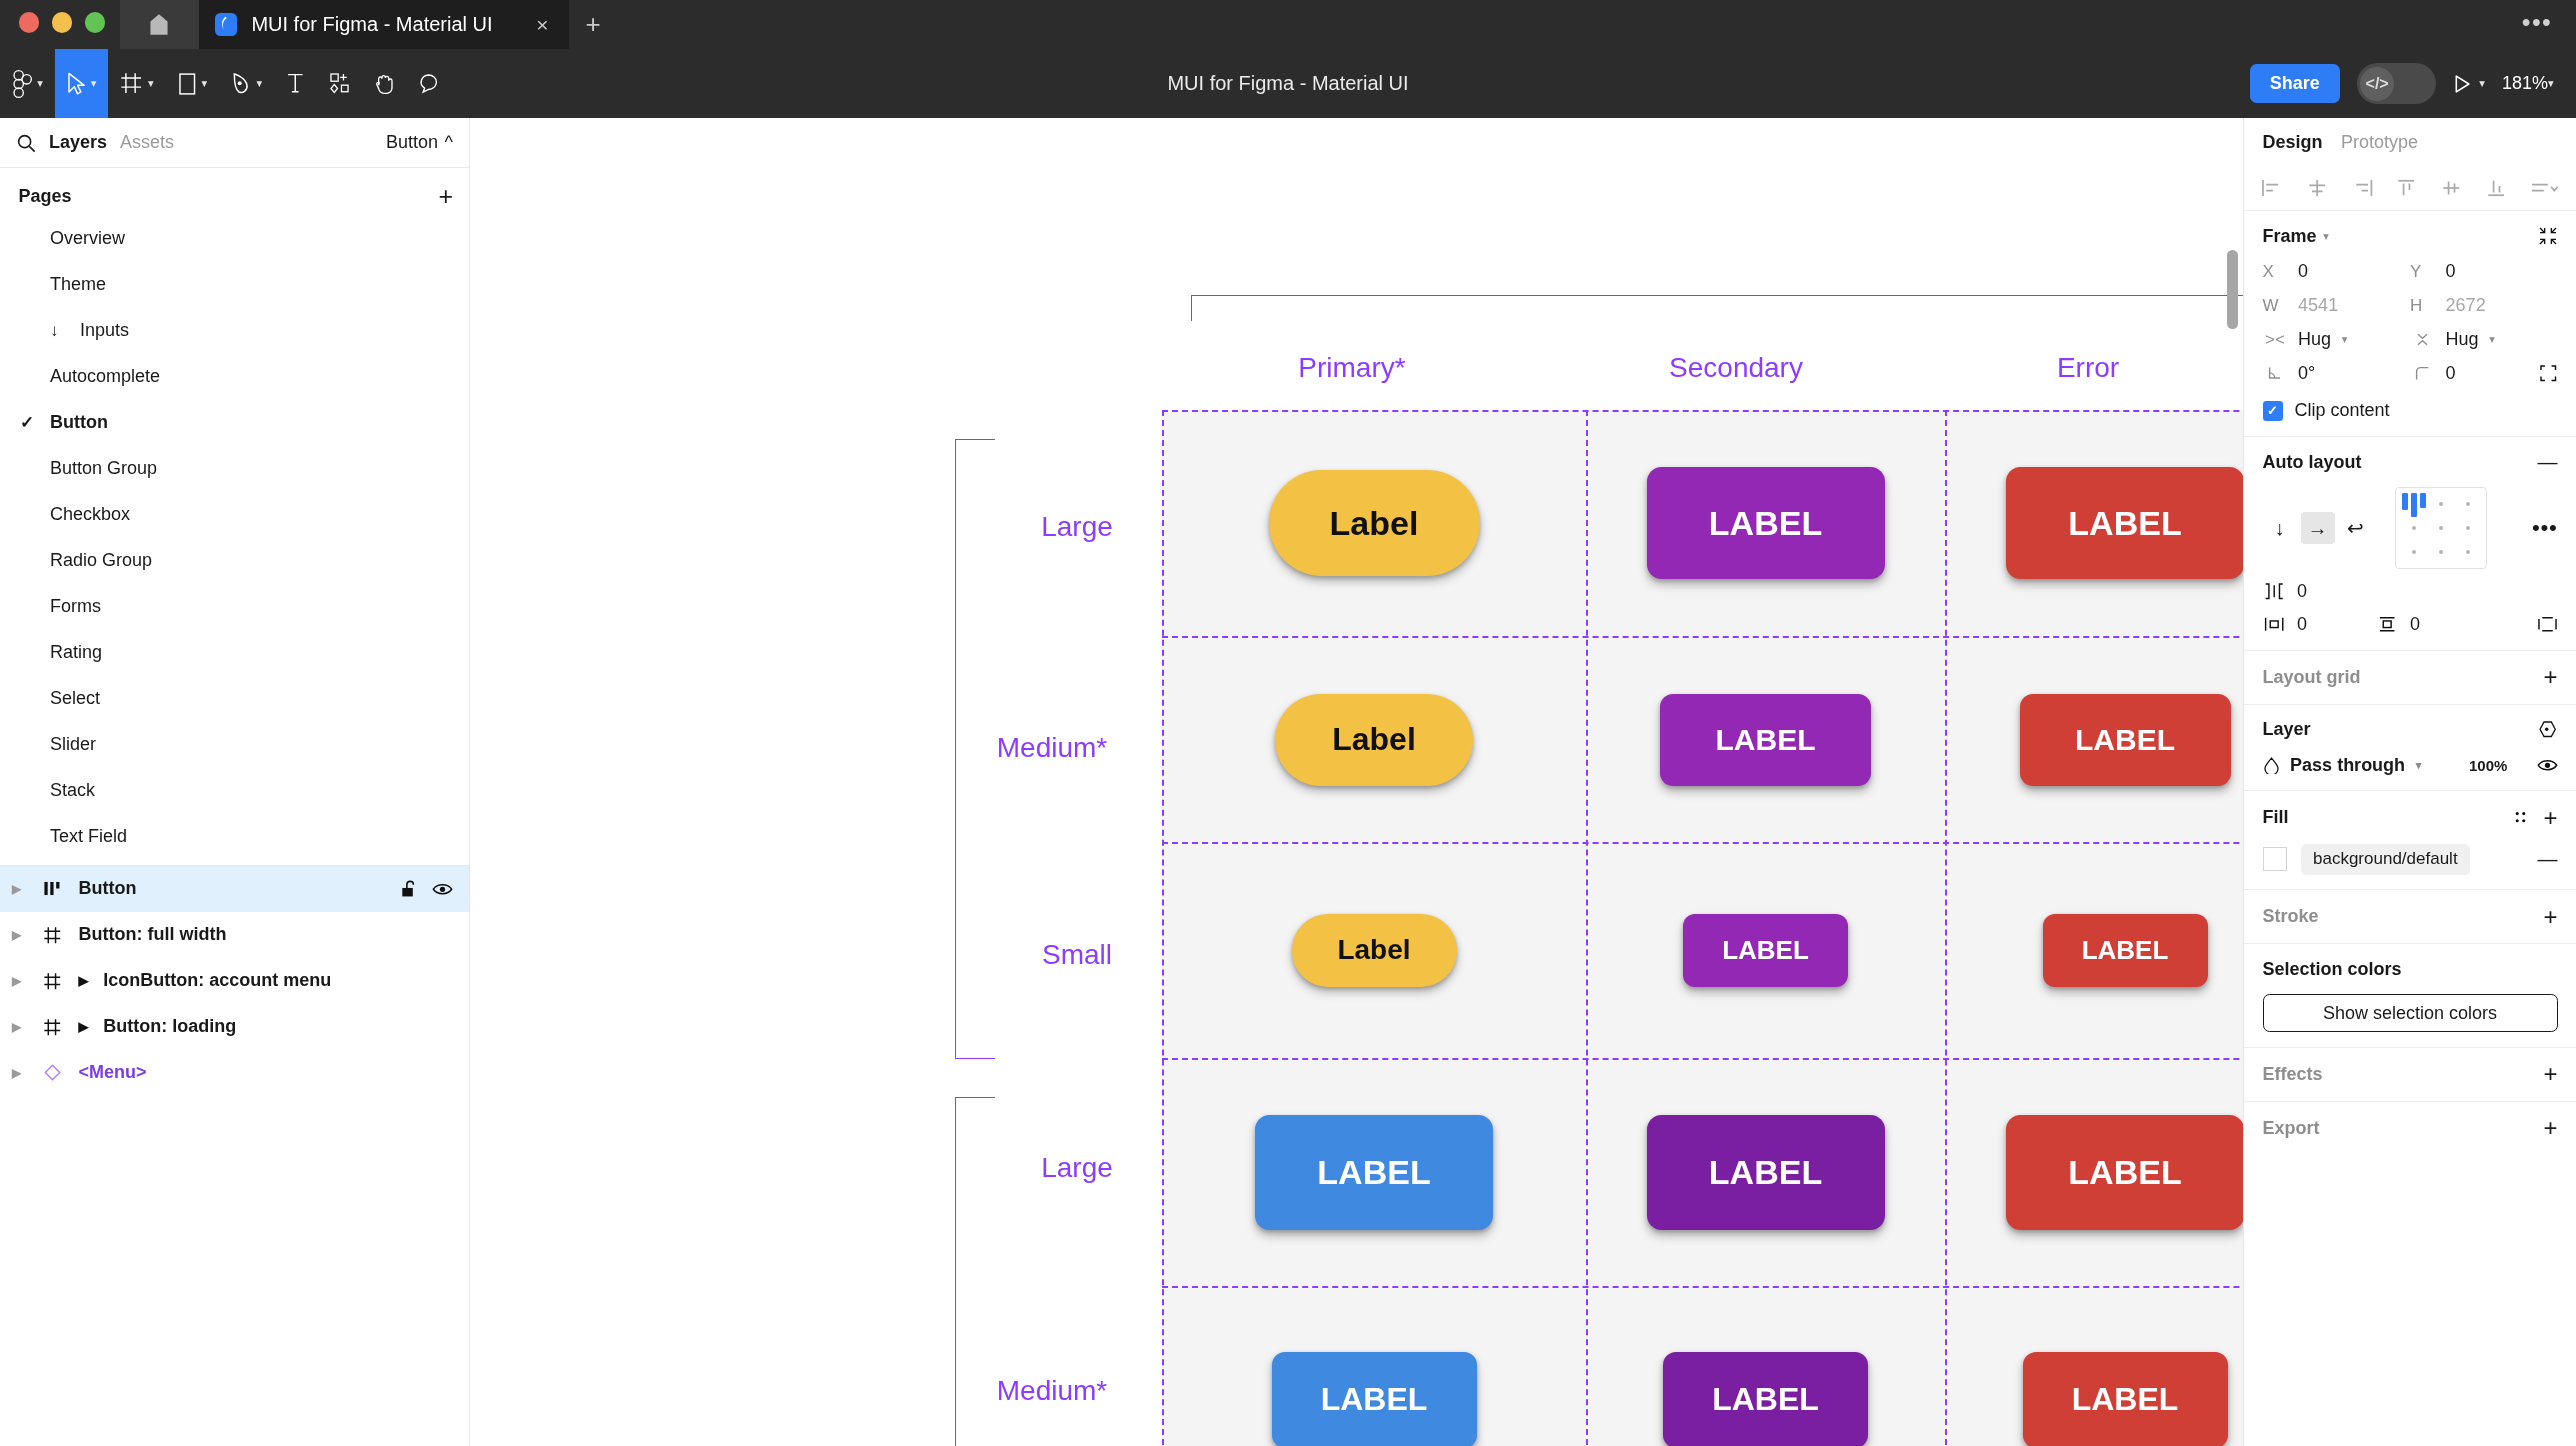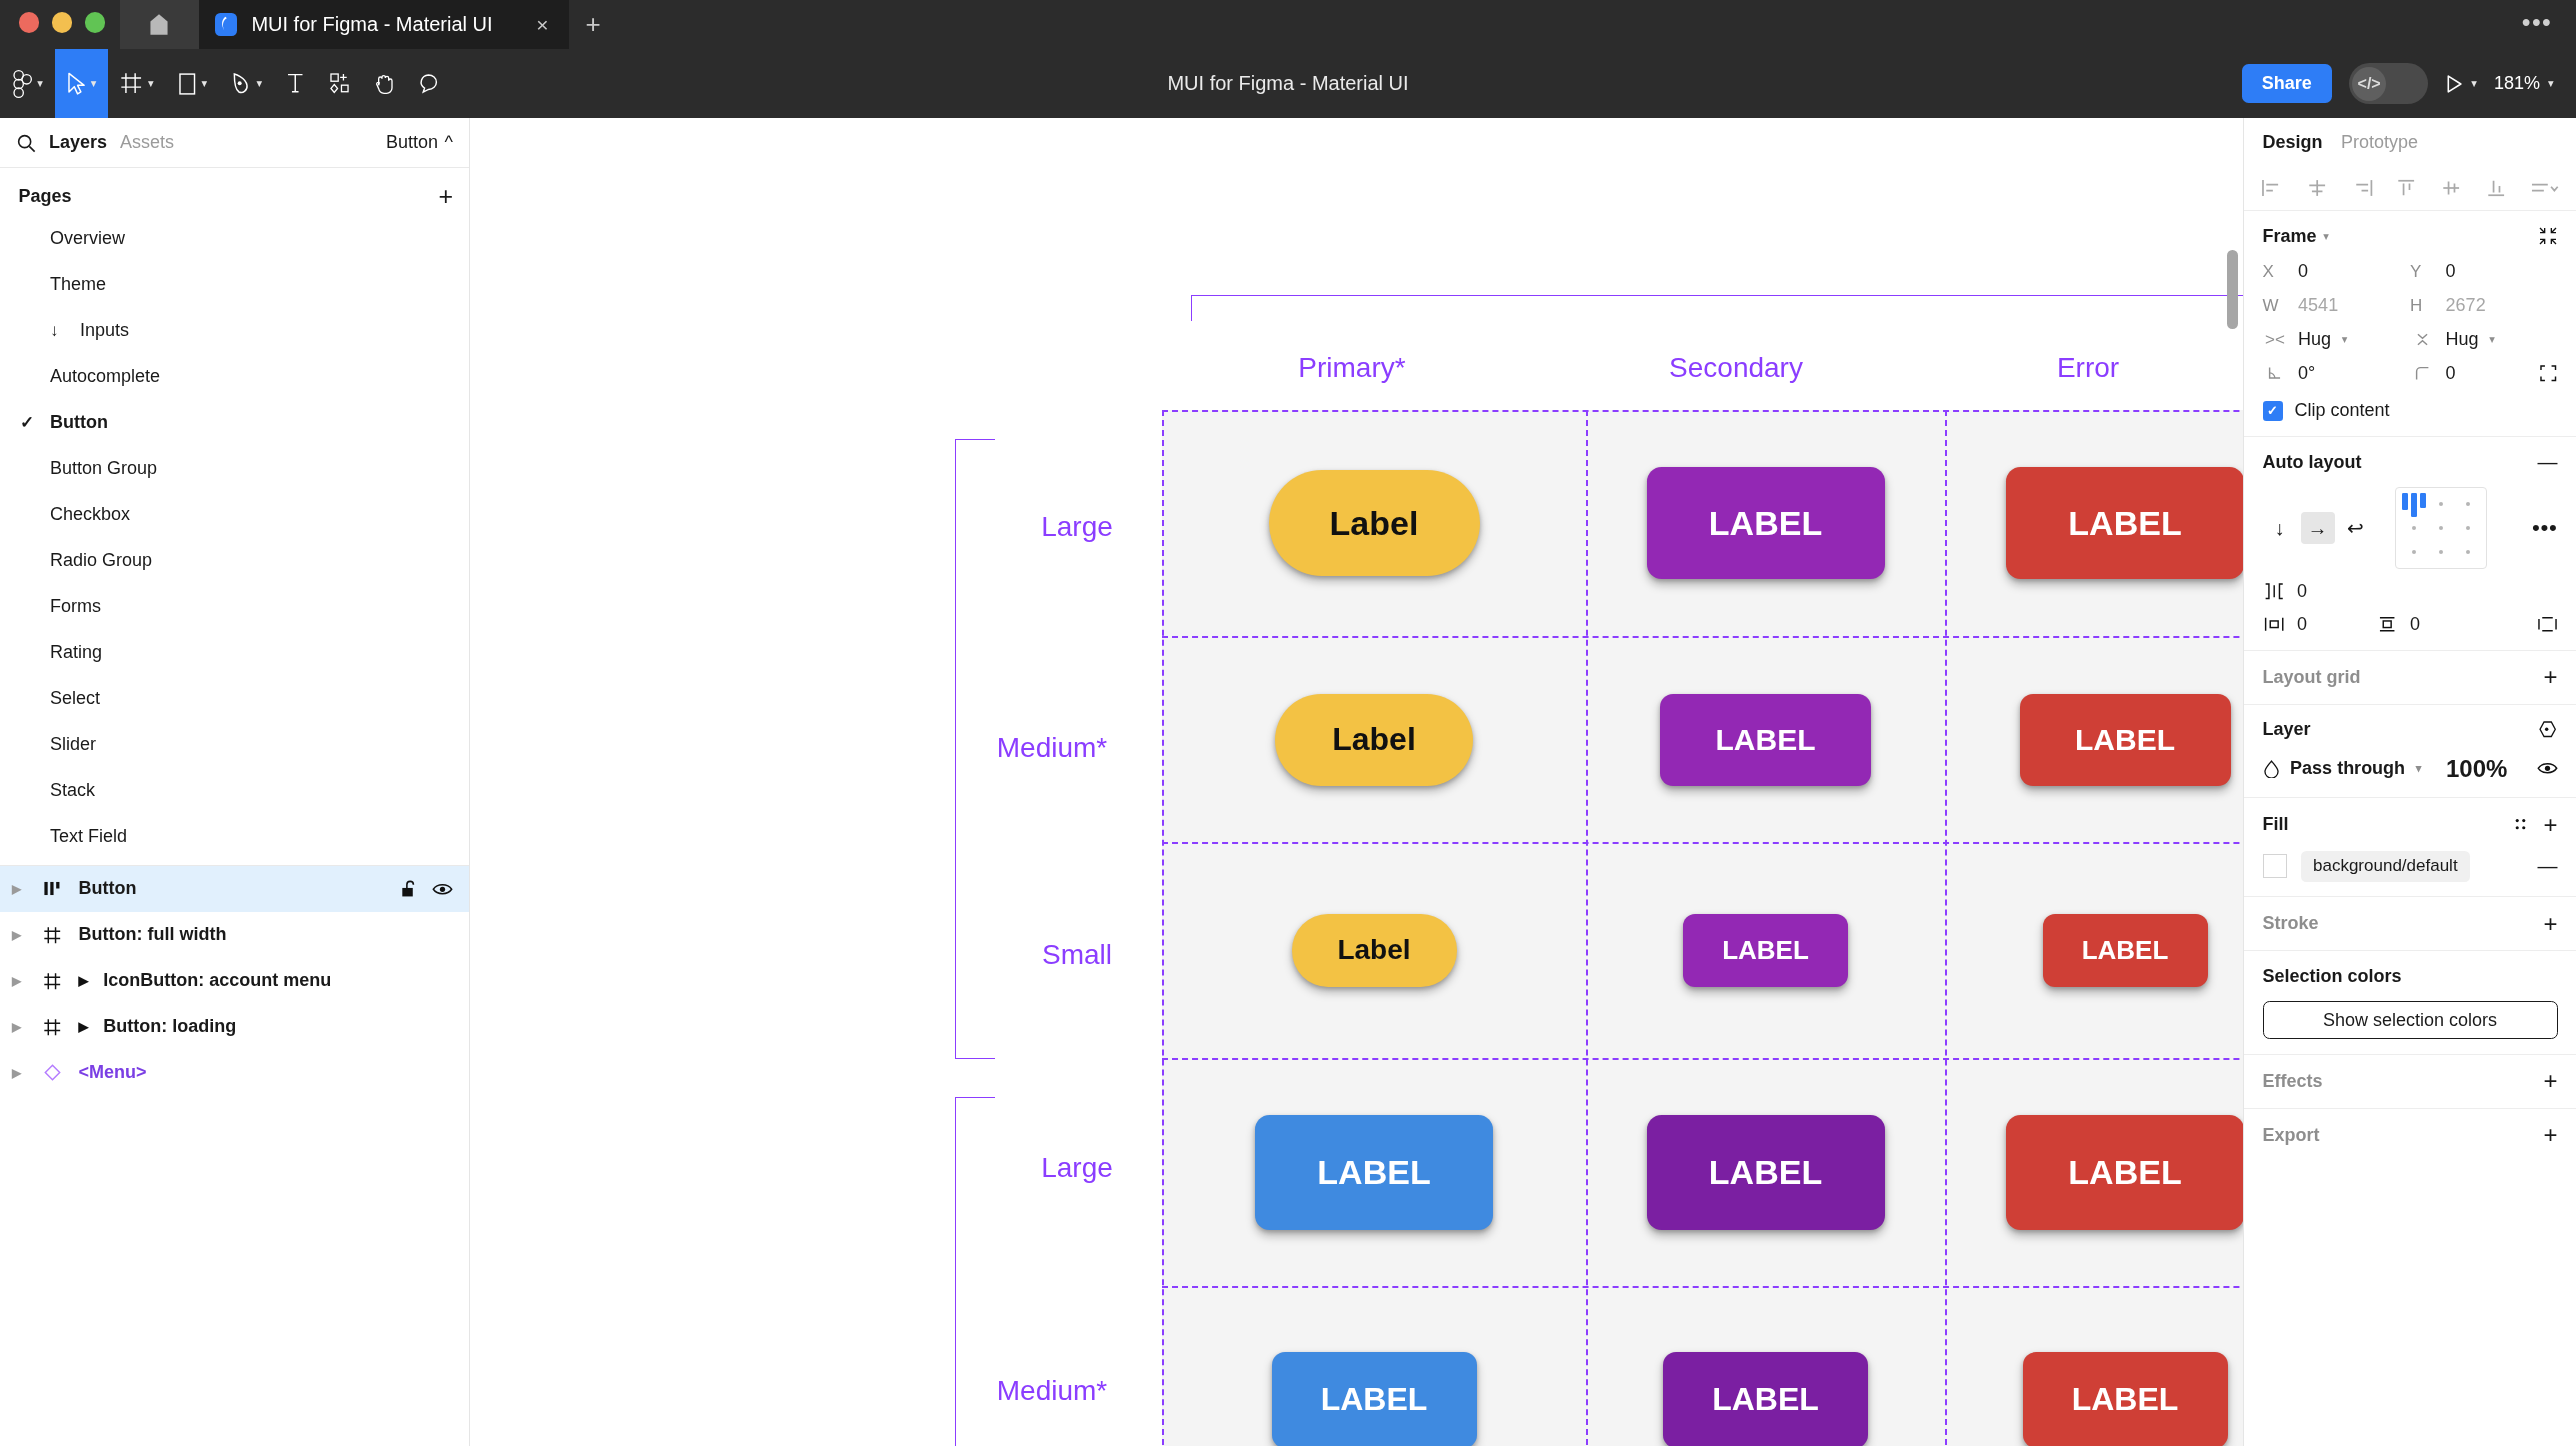--- a/index.html
+++ b/index.html
@@ -69,21 +69,21 @@
   .devmode {
     width: 79px; height: 41px; border-radius: 20.5px; background: #4a4a4a;
     display: flex; align-items: center; padding: 3.3px; position: relative;
   }
   .devmode-knob {
     width: 34px; height: 34px; border-radius: 50%; background: #5f5f5f;
     display: flex; align-items: center; justify-content: center;
     color: #dcdcdc; font-size: 16px; font-weight: bold;
   }
   .present { display: flex; align-items: center; gap: 8px; color: #ffffff; }
-  .zoom-ctl { display: flex; align-items: center; gap: 8px; color: #ffffff; font-size: 18px; }
+  .zoom-ctl { display: flex; align-items: center; color: #ffffff; font-size: 18px; }
 
   
   .body { flex: 1 1 auto; display: flex; min-height: 0; }
 
   
   .left {
     width: 470px; flex: 0 0 470px; background: #ffffff;
     border-right: 0.7px solid #e5e5e5; display: flex; flex-direction: column;
     min-height: 0;
   }
@@ -235,21 +235,21 @@
   .al-field { display: flex; align-items: center; gap: 12px; width: 113px; }
   .al-num { font-size: 18px; color: #1a1a1a; }
   .fill-row { display: flex; align-items: center; gap: 14.5px; margin-top: 14.5px; }
   .swatch { width: 24px; height: 24px; border: 0.7px solid #d4d4d4; background: #fff; flex: 0 0 24px; }
   .fill-chip {
     background: #f0f0f0; border-radius: 5.3px; padding: 5.3px 12px; font-size: 17px; color: #1a1a1a;
   }
   .fill-minus { margin-left: auto; font-size: 20px; color: #1a1a1a; }
   .layer-blend { display: flex; align-items: center; gap: 10.6px; margin-top: 14.5px; font-weight: bold; }
   .blend-name { font-size: 18px; color: #1a1a1a; }
-  .blend-pct { margin-left: auto; font-size: 24px; color: #1a1a1a; padding-right: 18.5px; text-align: right; }
+  .blend-pct { margin-left: auto; font-size: 15px; color: #1a1a1a; padding-right: 18.5px; text-align: right; }
   .show-sel {
     width: 100%; margin-top: 14.5px; height: 38px; border: 1.3px solid #1a1a1a; border-radius: 6.6px;
     background: #fff; font-size: 18px; color: #1a1a1a; font-family: "Liberation Sans", sans-serif;
   }
   .ico { display: inline-flex; align-items: center; justify-content: center; }
 </style>
 </head>
 <body>
 
 <div class="app">

